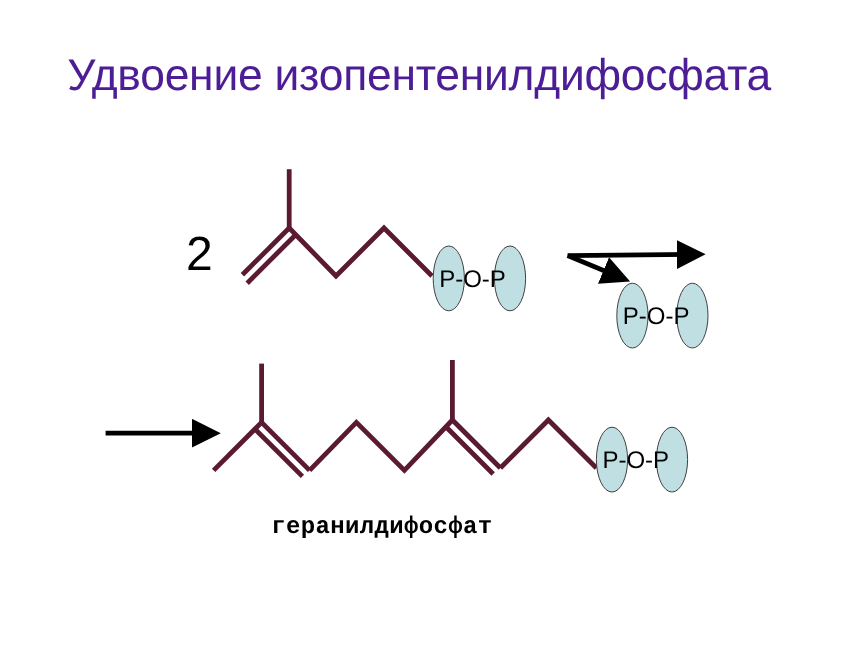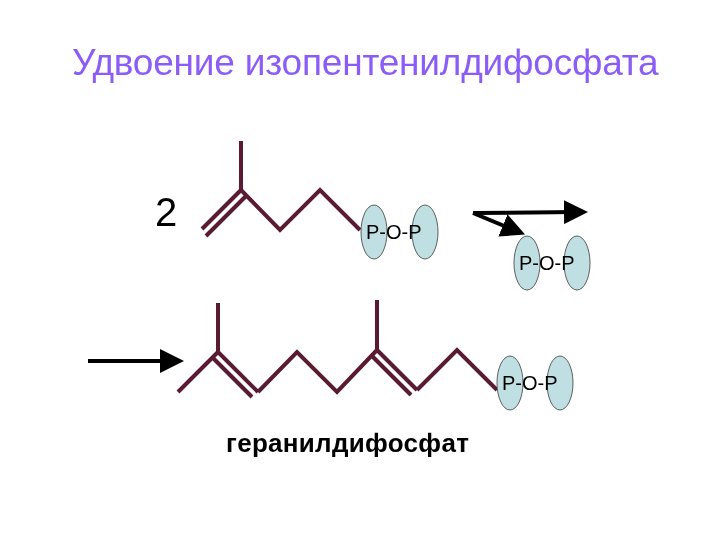--- a/index.html
+++ b/index.html
@@ -1,31 +1,31 @@
 <!DOCTYPE html>
 <html><head>
   <meta charset="utf-8">
   <style>
     html, body { margin: 0; padding: 0; background: #ffffff; }
     body { width: 720px; height: 540px; position: relative; overflow: hidden; }
     .title {
-      position: absolute; left: 72px; top: 42px;
+      position: absolute; left: 56px; top: 42px;
       font-family: "Liberation Sans", sans-serif;
-      font-size: 37px; color: #8b5cf6; letter-spacing: -0.2px;
+      font-size: 37px; color: #4c1d95; letter-spacing: -0.2px;
       white-space: nowrap;
     }
     .coef {
       position: absolute; left: 155px; top: 190px;
       font-family: "Liberation Sans", sans-serif;
       font-size: 40px; color: #000;
     }
     .caption {
       position: absolute; left: 226px; top: 428px;
-      font-family: Liberation Sans, sans-serif;
-      font-size: 26px; font-weight: bold; color: #000;
+      font-family: Liberation Mono, monospace;
+      font-size: 20px; font-weight: bold; color: #000;
       letter-spacing: 0.3px;
     }
     svg.diagram { position: absolute; left: 0; top: 0; }
     .bond { stroke: #5a1a32; stroke-width: 4; fill: none; stroke-linecap: butt; stroke-linejoin: miter; }
     .arrow { stroke: #000; stroke-width: 4; fill: none; }
     .ph { fill: #bfdfe3; stroke: #3a3a3a; stroke-width: 0.8; }
     .pop-text { font-family: "Liberation Sans", sans-serif; font-size: 20px; fill: #000; }
   </style>
 </head>
 <body>

